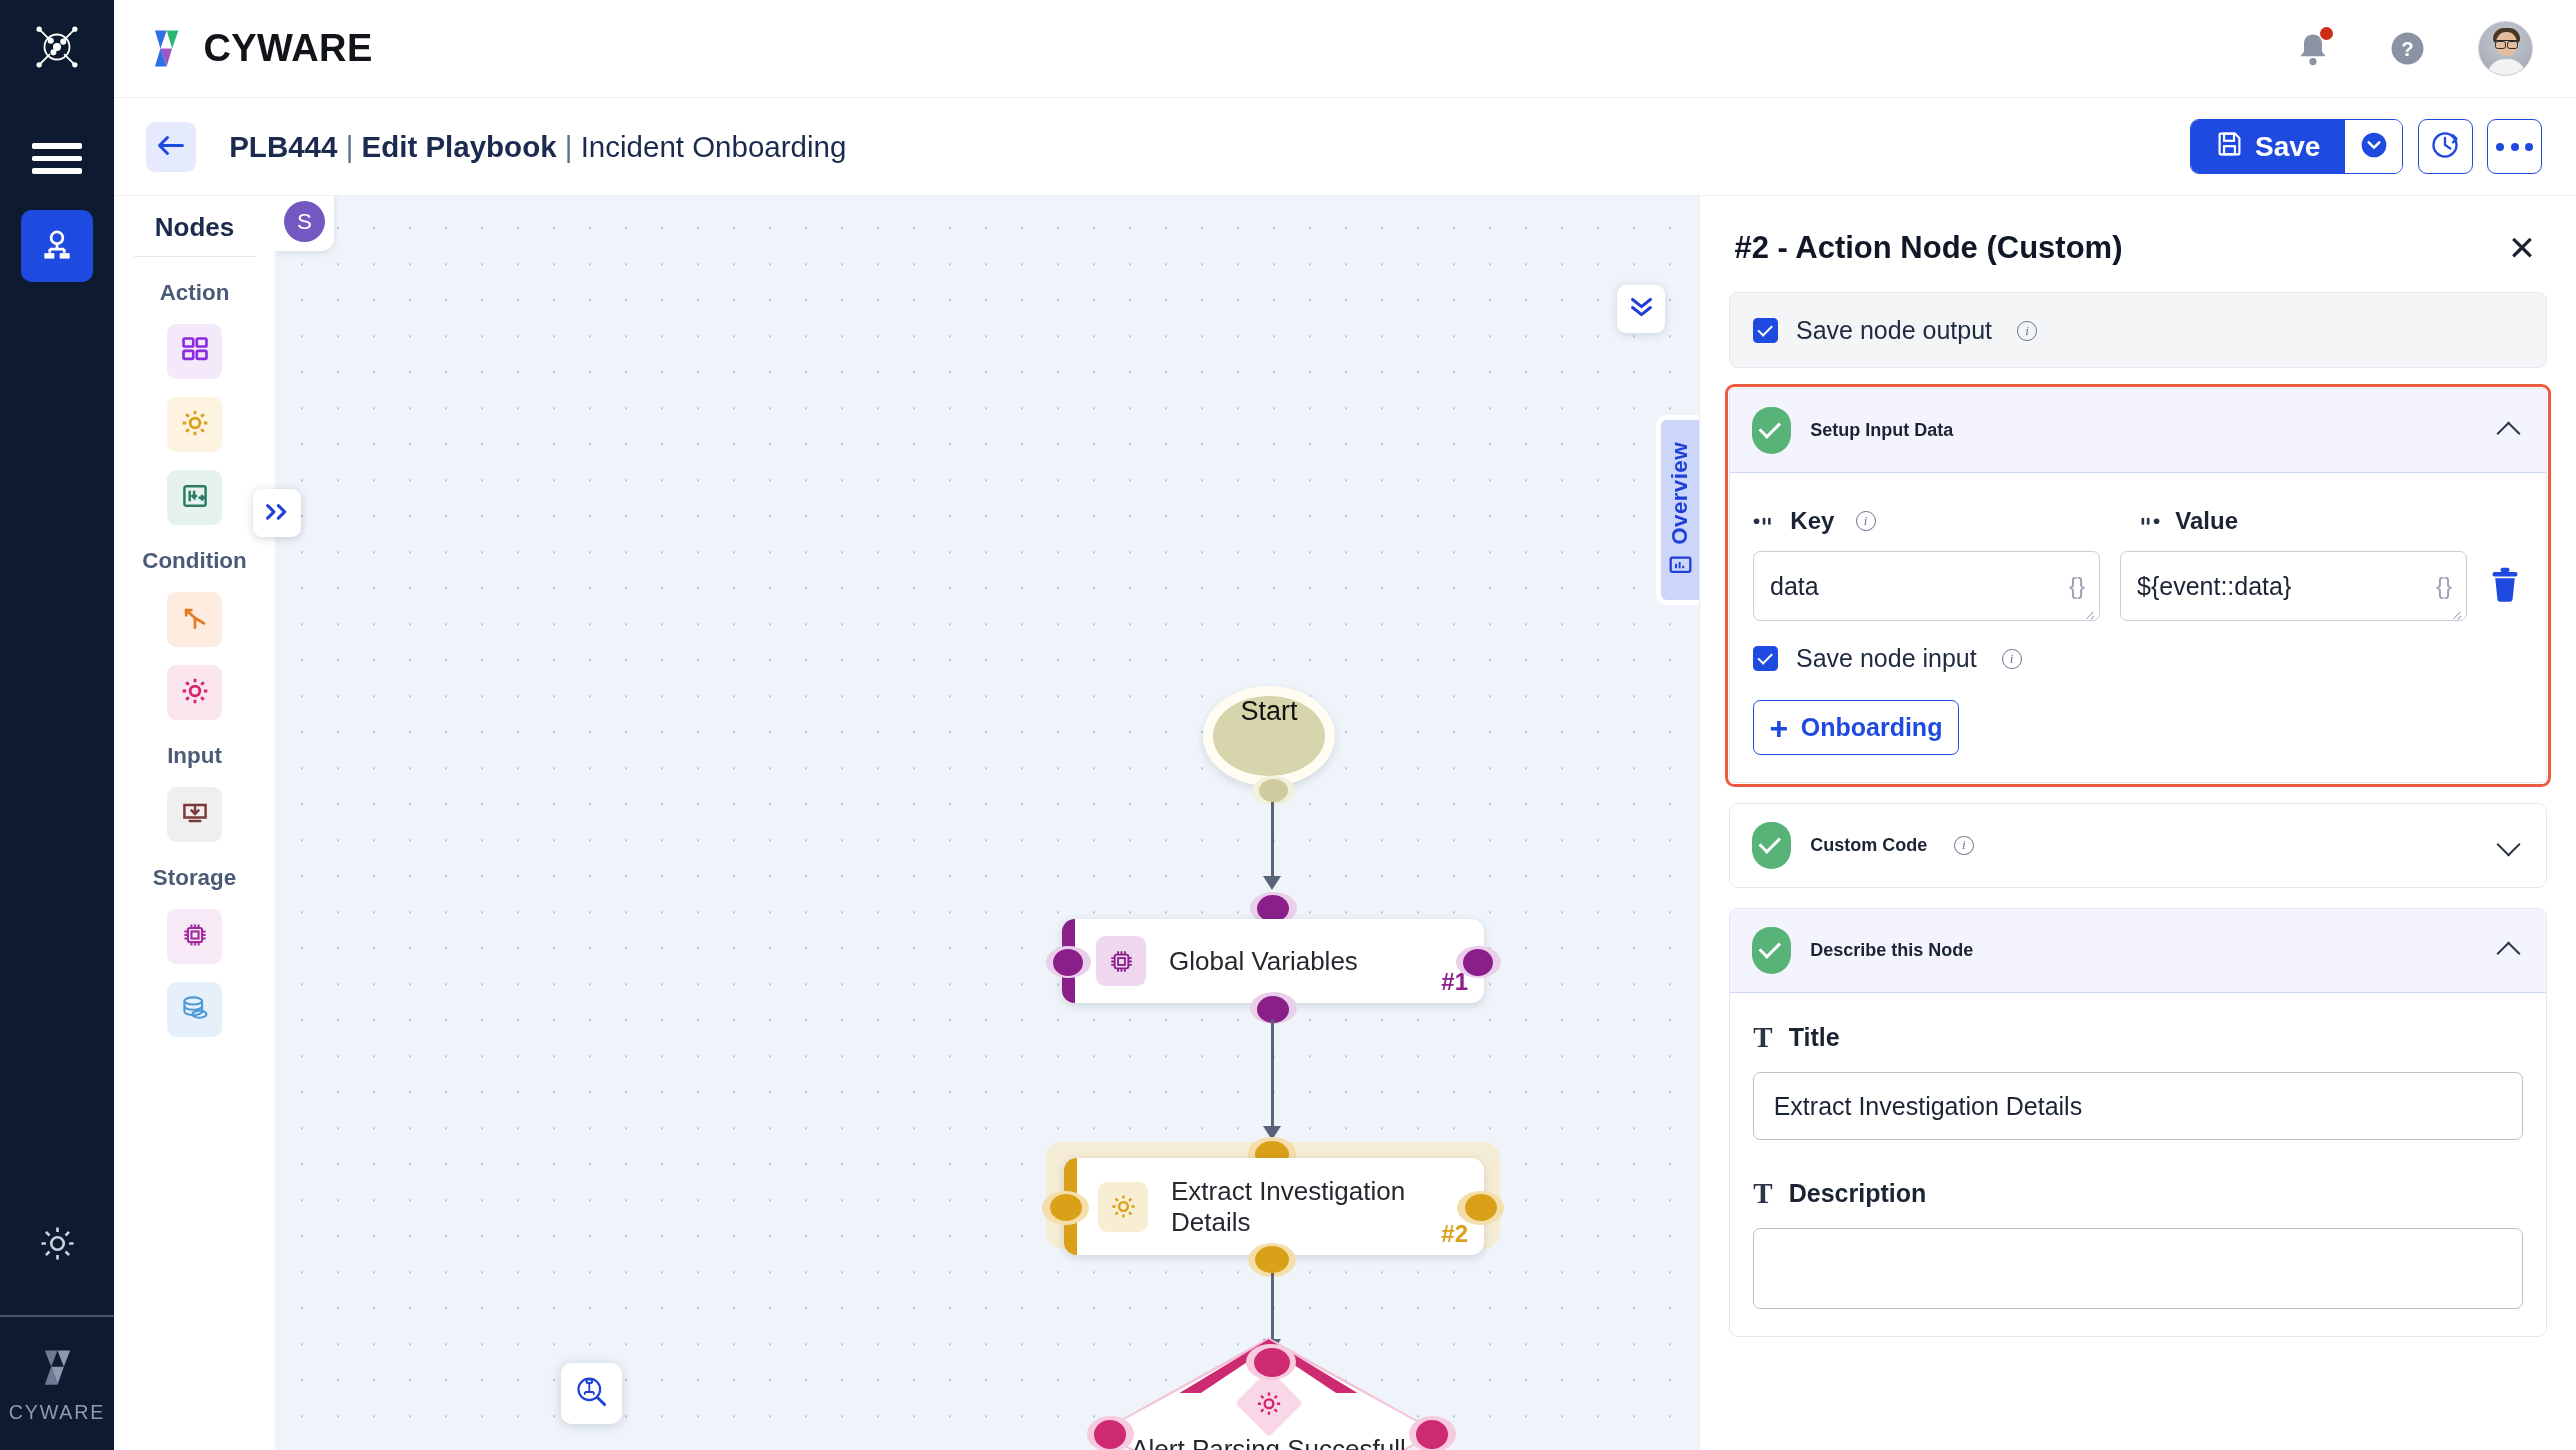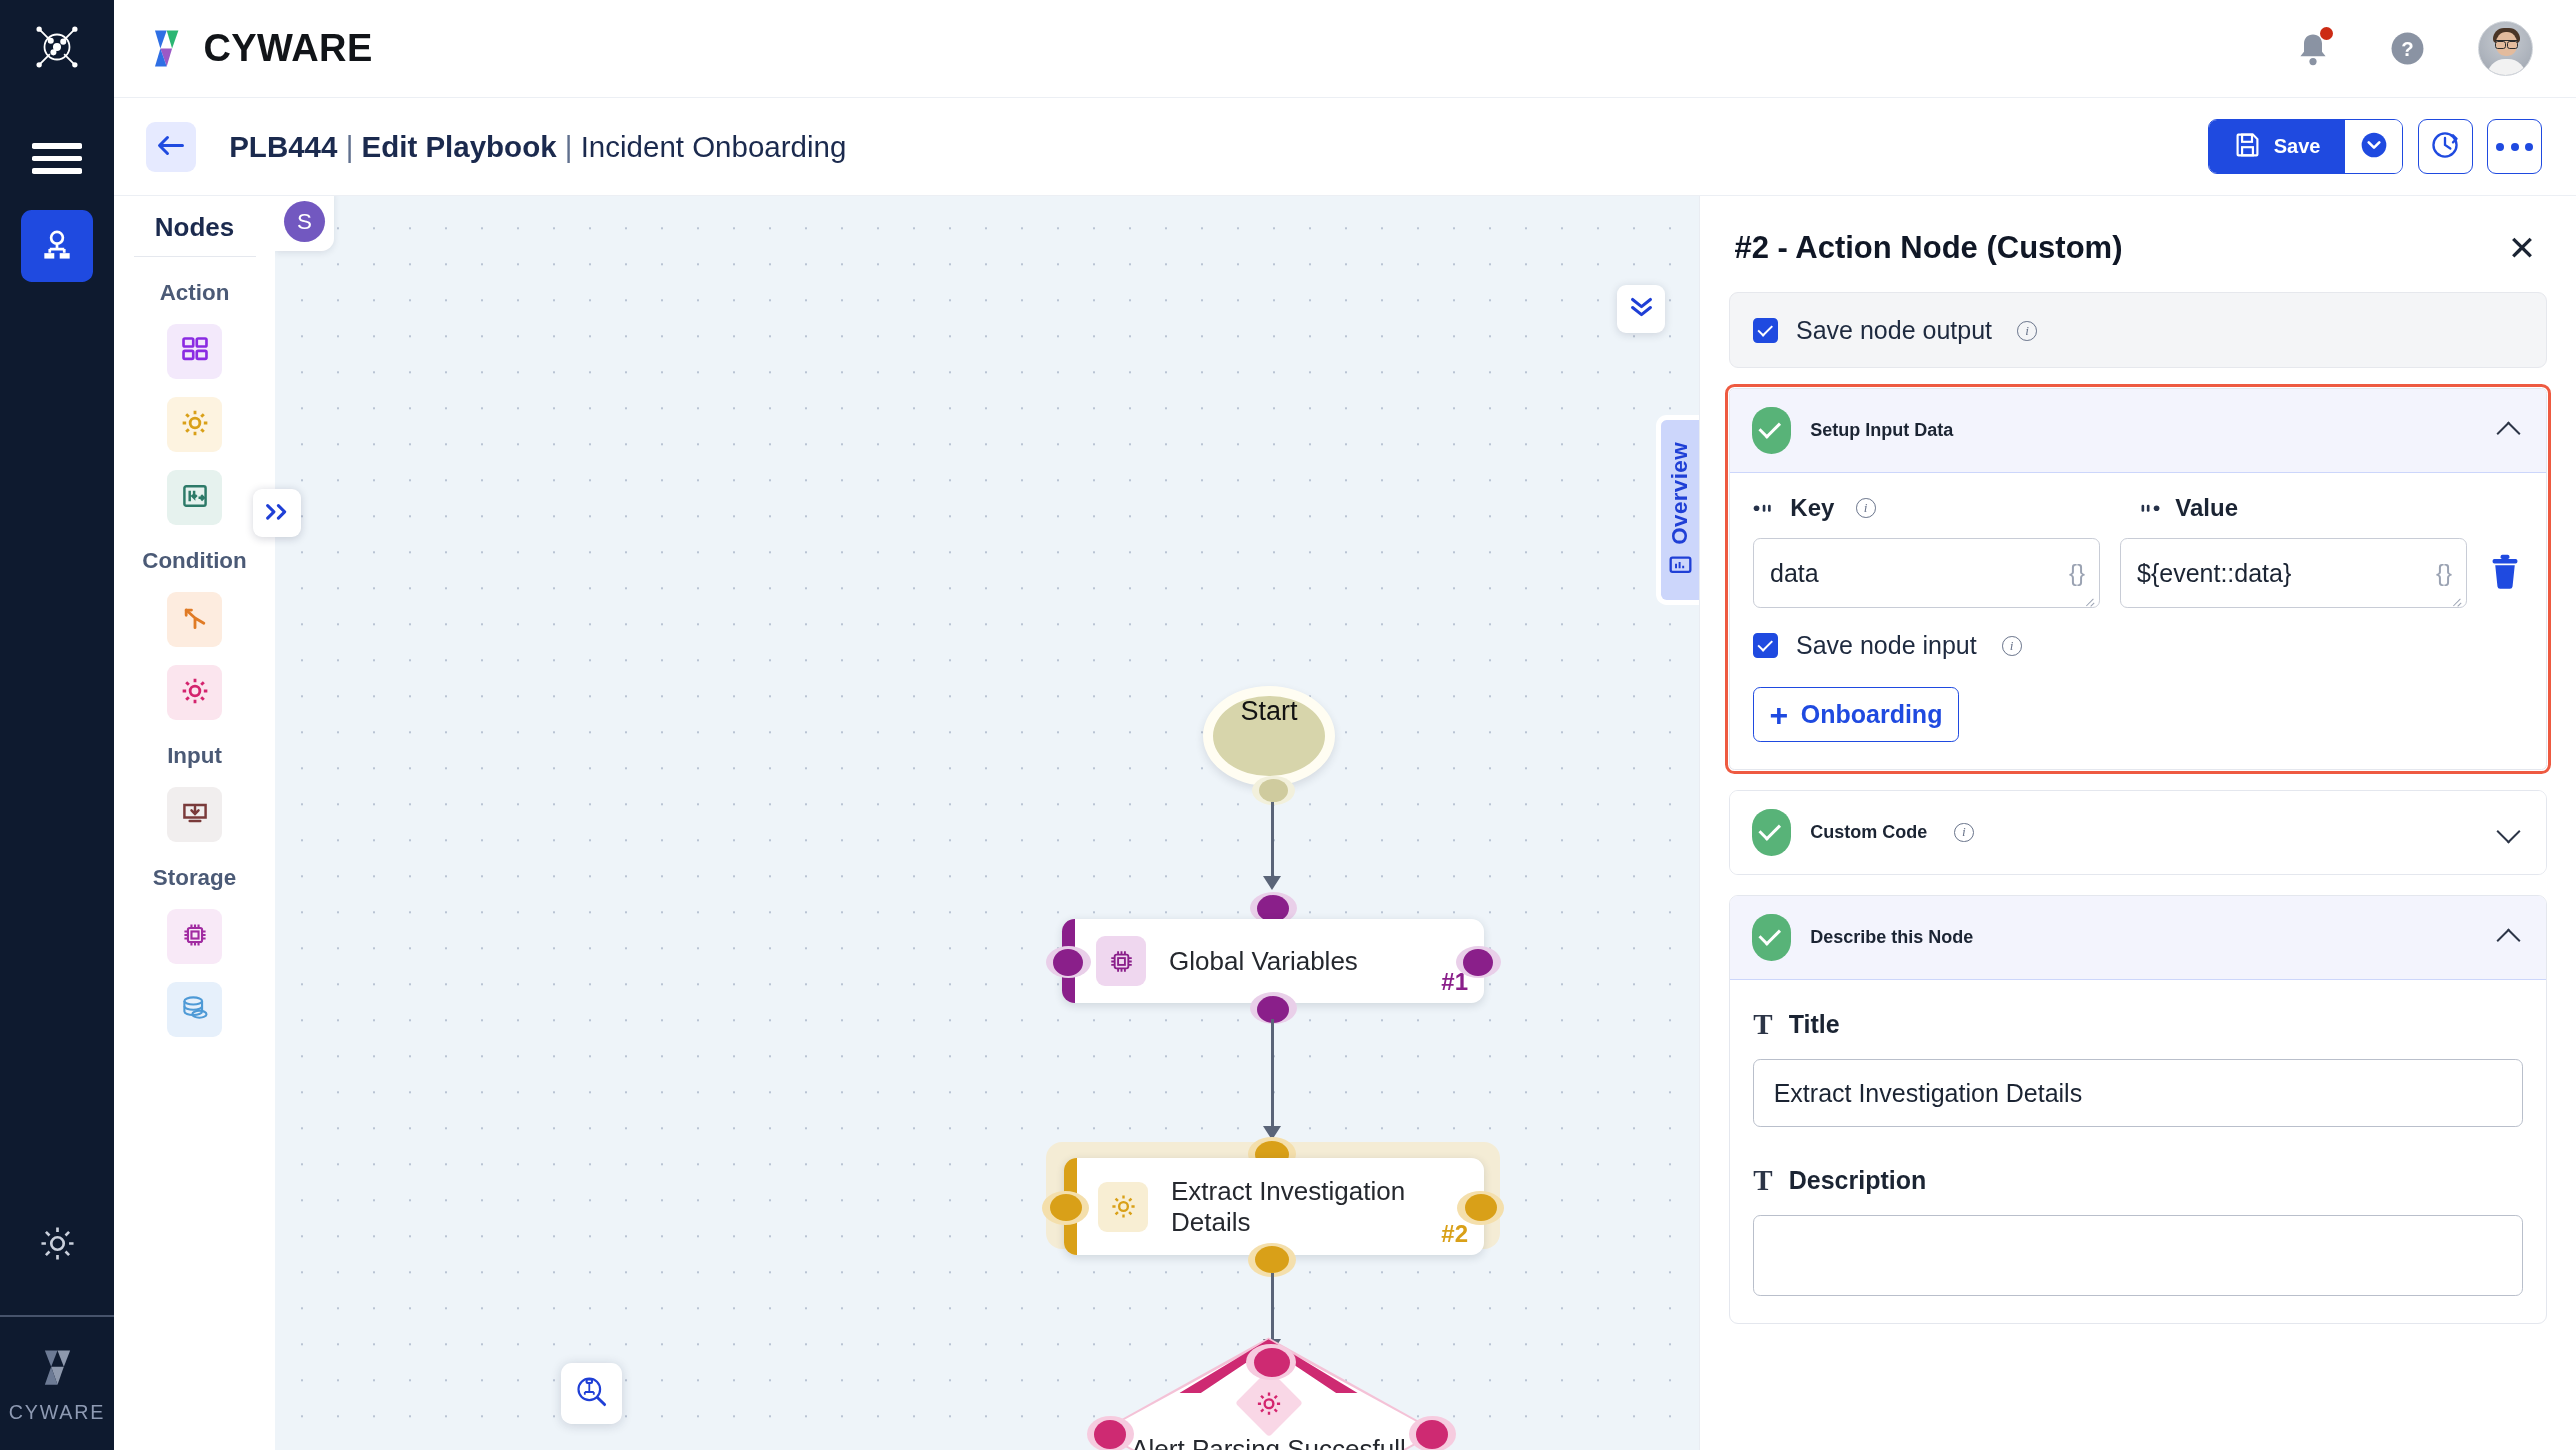--- a/index.html
+++ b/index.html
@@ -57,21 +57,21 @@
   
   .subbar { height: 98px; flex:0 0 98px; border-bottom: 1.8px solid #eceff4; display:flex; align-items:center; padding: 0 25px 0 25px; gap: 8px; }
   .back-btn { width:50px; height:50px; border-radius:9px; background:#e6eaff; display:flex; align-items:center; justify-content:center; cursor:pointer; margin-left:7.2px; }
   .page-title { margin-left: 25px; font-size: 29.5px; color:#1b2a4e; white-space: nowrap; }
   .page-title .b { font-weight: 700; }
   .page-title .sep { color:#60708e; font-weight:400; }
   .page-title .t { font-weight: 400; color:#1b2a4e; }
   .subbar-spacer { flex:1 1 auto; }
   .actions { display:flex; align-items:center; gap: 14.3px; padding-right: 9px; }
   .save-group { display:flex; height:55px; border:1.8px solid #1f4ae0; border-radius:9px; overflow:hidden; }
-  .save-main { background:#1f4ae0; color:#fff; display:flex; align-items:center; gap:12.5px; padding: 16px 25px; font-size:20px; font-weight:700; cursor:pointer; }
+  .save-main { background:#1f4ae0; color:#fff; display:flex; align-items:center; gap:12.5px; padding: 16px 25px; font-size:28px; font-weight:700; cursor:pointer; }
   .save-caret { width:57px; background:#fff; display:flex; align-items:center; justify-content:center; cursor:pointer; }
   .sq-btn { width:55px; height:55px; border:1.8px solid #1f4ae0; border-radius:9px; background:#fff; display:flex; align-items:center; justify-content:center; cursor:pointer; }
   .dots { display:flex; gap:6.3px; }
   .dots i { width:8px; height:8px; border-radius:50%; background:#1f4ae0; display:block; }
 
   
   .body-row { flex:1 1 auto; display:flex; position:relative; min-height:0; }
 
   
   .palette { width: 161px; flex:0 0 161px; background:#fff; position:relative; padding-top: 16px; z-index:5; }
@@ -162,21 +162,21 @@
   .sec-head { display:flex; align-items:center; gap: 19.7px; padding: 18px 21.5px; background:#f3f4fd; }
   .sec-head.plain { background:#fff; }
   .sec-check { width: 39px; height: 47px; border-radius: 21.5px 21.5px 23px 23px; background:#58b378; display:flex; align-items:center; justify-content:center; flex:0 0 39px; }
   .sec-check:after { content:""; width: 17px; height: 9px; border-left:3.6px solid #fff; border-bottom:3.6px solid #fff; transform: rotate(-45deg) translate(0.9px,-2.7px); }
   .sec-title { font-size: 18px; font-weight:700; color:#1b2433; }
   .sec-head .sp { flex:1 1 auto; }
   .chev { width: 27px; height: 16px; position:relative; cursor:pointer; }
   .chev:before { content:""; position:absolute; left: 2.7px; top: 2.7px; width: 15px; height: 15px; border-left:2.7px solid #2c3547; border-top:2.7px solid #2c3547; transform: rotate(45deg); }
   .chev.dn:before { transform: rotate(225deg); top: -1.8px; }
   .sec-body { padding: 21.5px 23px 27px 23px; border-top: 1.8px solid #ccd6fb; }
-  .kv-head { display:flex; gap: 0; align-items:center; }
+  .kv-head { display:flex; gap: 0; align-items:center;margin-top:13px; }
   .kv-head .col { width: 388px; display:flex; align-items:center; gap: 14.3px; }
   .kv-label { font-size: 24px; font-weight:700; color:#1b2433; }
   .dotdash { width: 23px; height: 12.5px; position:relative; }
   .kv-row { display:flex; align-items:flex-start; gap: 19.7px; margin-top: 16px; }
   .ta {
     width: 369px; height: 70px; border:0.9px solid #c8ccd6; border-radius: 7.2px; background:#fff;
     position:relative; display:flex; align-items:center; padding: 0 16px; font-size: 25px; color:#1b2433;
   }
   .ta .brace { position:absolute; right: 14.3px; top: 50%; transform: translateY(-50%); color:#9aa2b2; font-size: 24px; }
   .ta .grip { position:absolute; right: 3.6px; bottom: 1.8px; width:10.7px; height:10.7px; }

